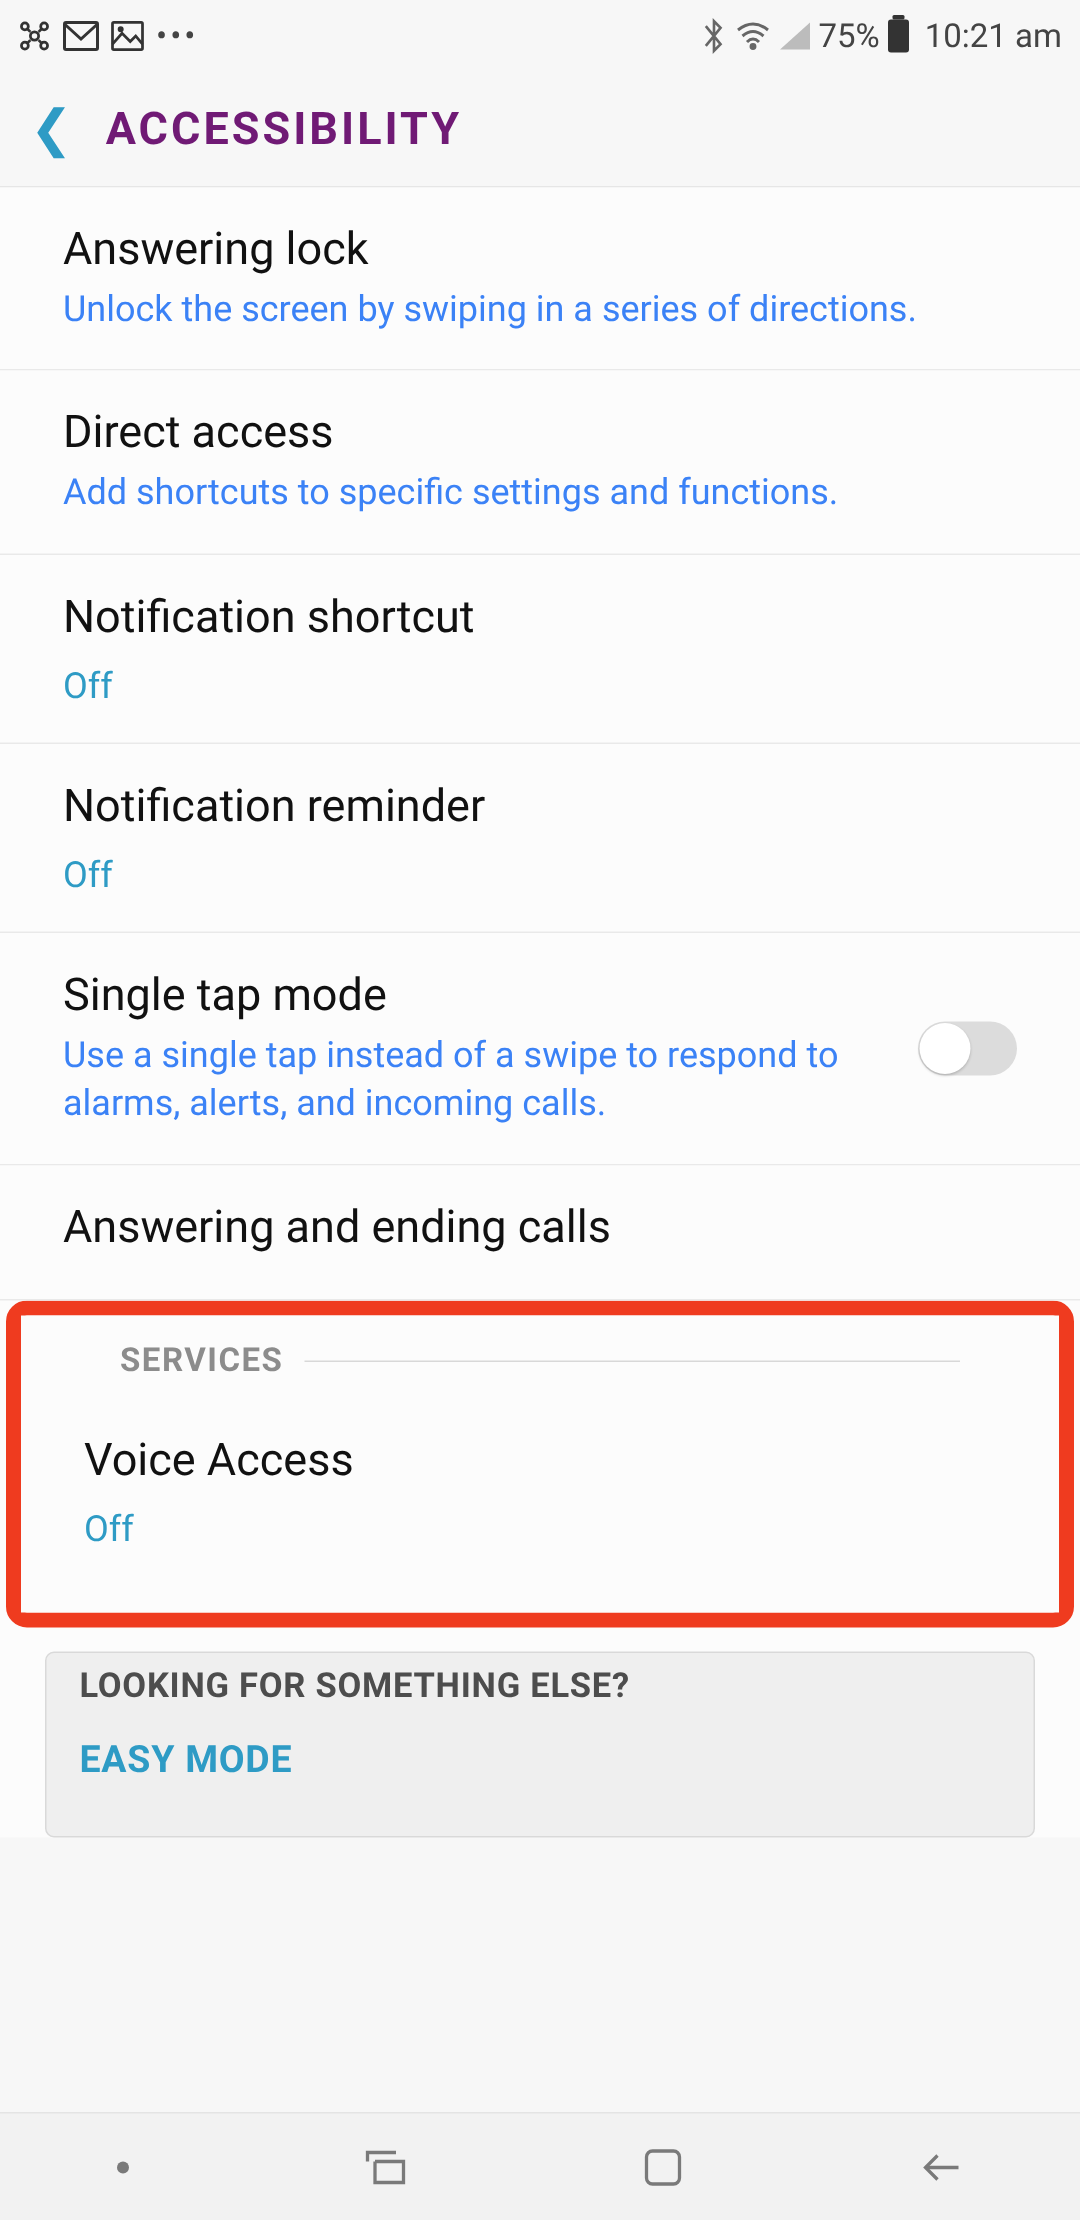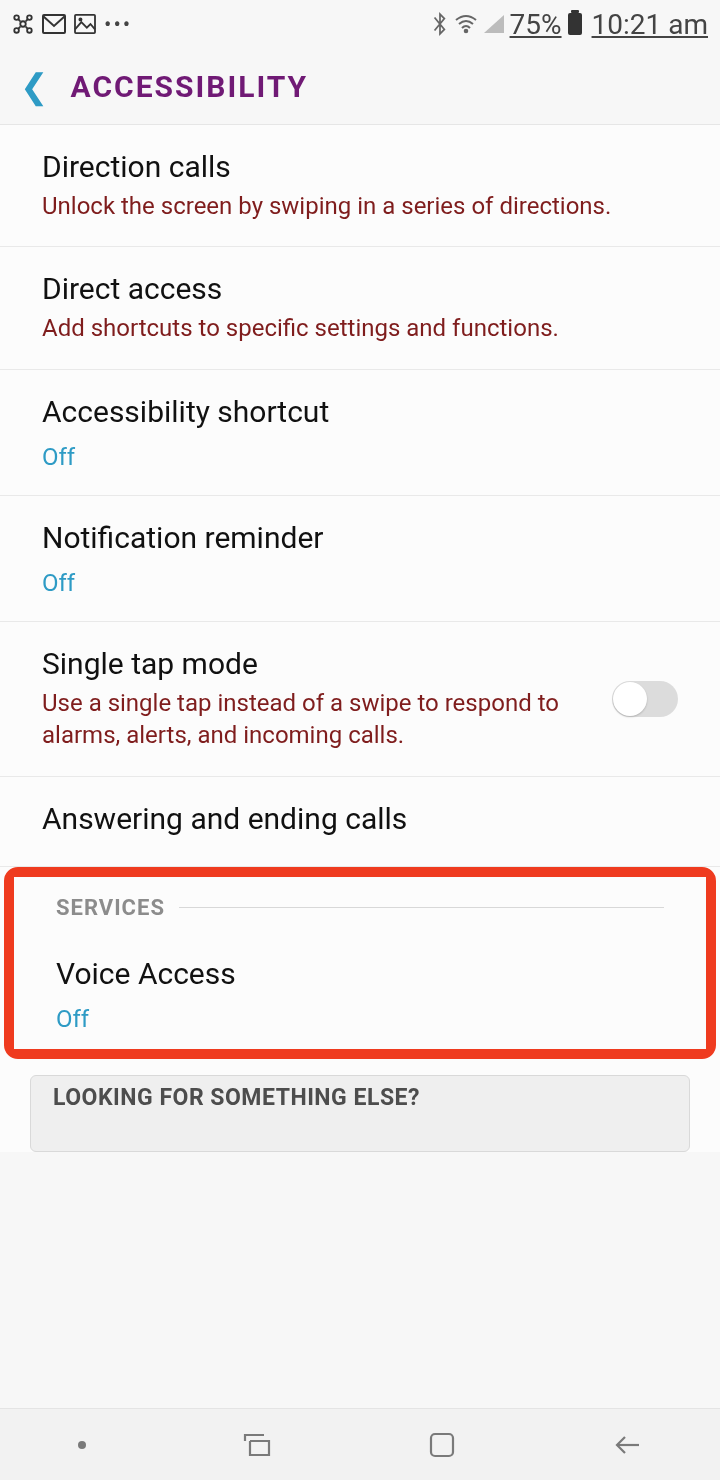--- a/index.html
+++ b/index.html
@@ -1,39 +1,39 @@
 <!DOCTYPE html>
 <html><head>
 <meta charset="utf-8">
 <style>
   * { box-sizing: border-box; margin: 0; padding: 0; }
   html, body { width: 720px; height: 1480px; font-family: -apple-system, Roboto, "Helvetica Neue", Arial, sans-serif; background: #f7f7f7; color: #1a1a1a; overflow: hidden; }
   .status-bar { height: 48px; display: flex; align-items: center; justify-content: space-between; padding: 0 12px; font-size: 22px; color: #444; background: #f7f7f7; }
   .status-left { display: flex; align-items: center; gap: 8px; }
   .status-right { display: flex; align-items: center; gap: 6px; }
-  .status-right span { font-size: 28px; text-decoration: underline; }
+  .status-right span { font-size: 22px; }
   .status-time { font-size: 22px; margin-left: 4px; }
   .header { height: 76px; display: flex; align-items: center; padding: 0 20px; background: #f7f7f7; }
   .back-chevron { color: #2e9bc5; font-size: 34px; font-weight: 300; margin-right: 22px; line-height:1; }
   .header-title { font-size: 30px; font-weight: 700; letter-spacing: 2px; color: #701a75; }
   .list { background: #fcfcfc; border-top: 1px solid #e6e6e6; }
   .item { padding: 24px 42px; border-bottom: 1px solid #e9e9e9; background: #fcfcfc; position: relative; }
   .item-title { font-size: 30px; color: #111; margin-bottom: 6px; }
-  .item-sub { font-size: 24px; color: #7f1d1d; line-height: 1.35; }
+  .item-sub { font-size: 24px; color: #3b82f6; line-height: 1.35; }
   .item-state { font-size: 24px; color: #2e9bc5; margin-top: 14px; }
   .toggle-row { display: flex; align-items: center; justify-content: space-between; gap: 20px; }
   .toggle-text { flex: 1; }
   .toggle { width: 66px; height: 36px; border-radius: 18px; background: #dcdcdc; position: relative; flex-shrink: 0; }
   .toggle-knob { width: 34px; height: 34px; border-radius: 50%; background: #fff; position: absolute; top: 1px; left: 1px; box-shadow: 0 1px 2px rgba(0,0,0,.2); }
-  .section-header { display: flex; align-items: center; padding: 24px 42px 12px; background: #fcfcfc; }
+  .section-header { display: flex; align-items: center; padding: 24px 66px 12px; background: #fcfcfc; }
   .section-label { font-size: 22px; font-weight: 700; color: #8c8c8c; letter-spacing: 1px; margin-right: 14px; }
   .section-line { flex: 1; height: 1px; background: #d8d8d8; }
   .highlight-box { border: 10px solid #ef3b1f; border-radius: 14px; margin: 0 4px; background: #fcfcfc; }
   .highlight-box .section-header { padding-top: 18px; }
-  .highlight-box .item { border-bottom: none; padding-bottom: 16px; }
+  .highlight-box .item { border-bottom: none; padding-bottom: 42px; }
   .footer-card { margin: 16px 30px 0; background: #efefef; border: 1px solid #d9d9d9; border-radius: 6px; padding: 8px 22px 18px; }
   .footer-title { font-size: 23px; font-weight: 700; color: #4d4d4d; letter-spacing: .5px; margin-bottom: 22px; }
   .footer-link { font-size: 25px; font-weight: 700; color: #2e9bc5; letter-spacing: .5px; margin-bottom: 18px; }
   .nav-bar { position: absolute; left:0; right:0; bottom: 0; height: 72px; background: #f2f2f2; display: flex; align-items: center; justify-content: space-around; border-top: 1px solid #e4e4e4; }
   .nav-dot { width: 8px; height: 8px; border-radius: 50%; background: #7a7a7a; }
   .nav-icon { font-size: 30px; color: #7a7a7a; }
   .dots-icon { font-size: 22px; letter-spacing: 2px; }
   .batt { display:inline-block; width:14px; height:22px; background:#333; border-radius:2px; position:relative; vertical-align:middle; }
   .batt::before { content:""; position:absolute; top:-3px; left:3px; width:8px; height:3px; background:#333; border-radius:1px; }
   .signal { display:inline-block; width:0; height:0; border-style:solid; border-width:0 0 18px 20px; border-color:transparent transparent #bcbcbc transparent; vertical-align:middle; }
@@ -94,31 +94,31 @@
 </div>
 
 <div class="header">
   <span class="back-chevron">❮</span>
   <span class="header-title">ACCESSIBILITY</span>
 </div>
 
 <div class="list">
 
   <div class="item">
-    <div class="item-title">Direction calls</div>
+    <div class="item-title">Answering lock</div>
     <div class="item-sub">Unlock the screen by swiping in a series of directions.</div>
   </div>
 
   <div class="item">
     <div class="item-title">Direct access</div>
     <div class="item-sub">Add shortcuts to specific settings and functions.</div>
   </div>
 
   <div class="item">
-    <div class="item-title">Accessibility shortcut</div>
+    <div class="item-title">Notification shortcut</div>
     <div class="item-state">Off</div>
   </div>
 
   <div class="item">
     <div class="item-title">Notification reminder</div>
     <div class="item-state">Off</div>
   </div>
 
   <div class="item">
     <div class="toggle-row">
@@ -142,20 +142,21 @@
       <span class="section-line"></span>
     </div>
     <div class="item">
       <div class="item-title">Voice Access</div>
       <div class="item-state">Off</div>
     </div>
   </div>
 
   <div class="footer-card">
     <div class="footer-title">LOOKING FOR SOMETHING ELSE?</div>
+    <div class="footer-link">EASY MODE</div>
   </div>
 
 </div>
 
 <div class="nav-bar">
   <span class="nav-dot"></span>
   <span class="nav-icon">
     <svg width="30" height="26" viewBox="0 0 30 26" fill="none" stroke="#7a7a7a" stroke-width="2.2">
         <polyline points="3,9 3,3 22,3"></polyline>
         <polyline points="8,9 27,9 27,23 8,23 8,9"></polyline>

